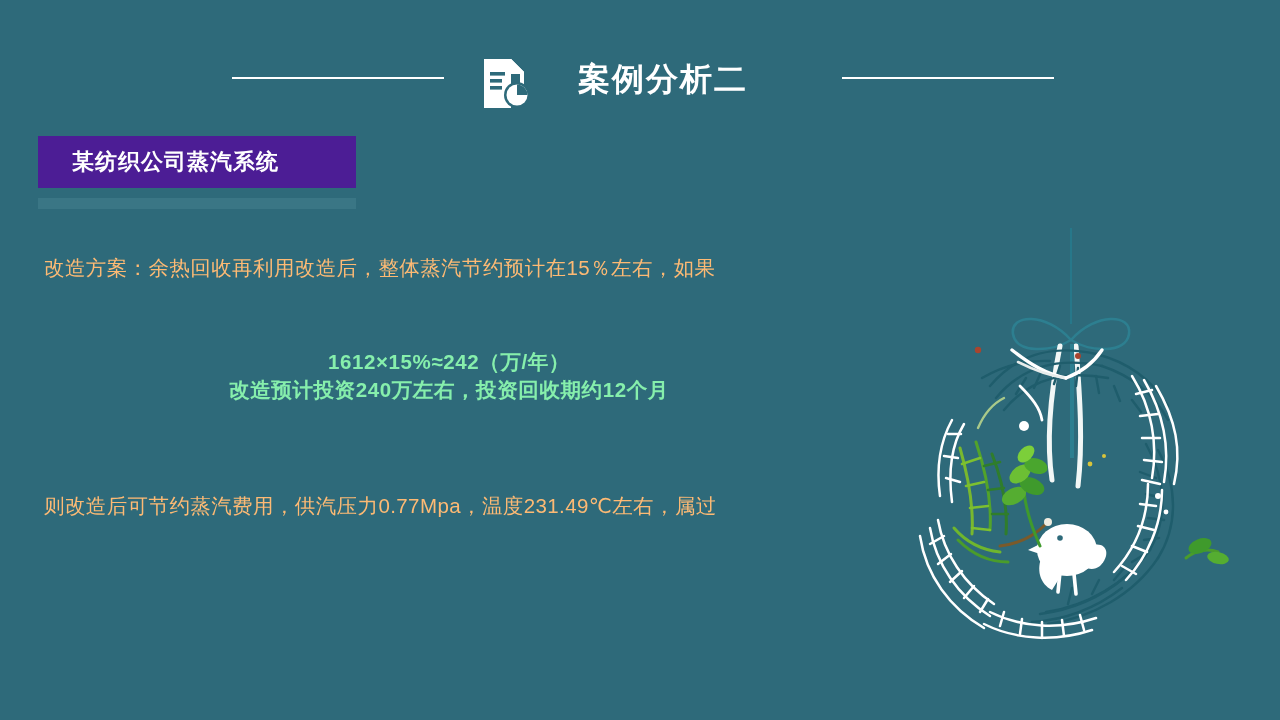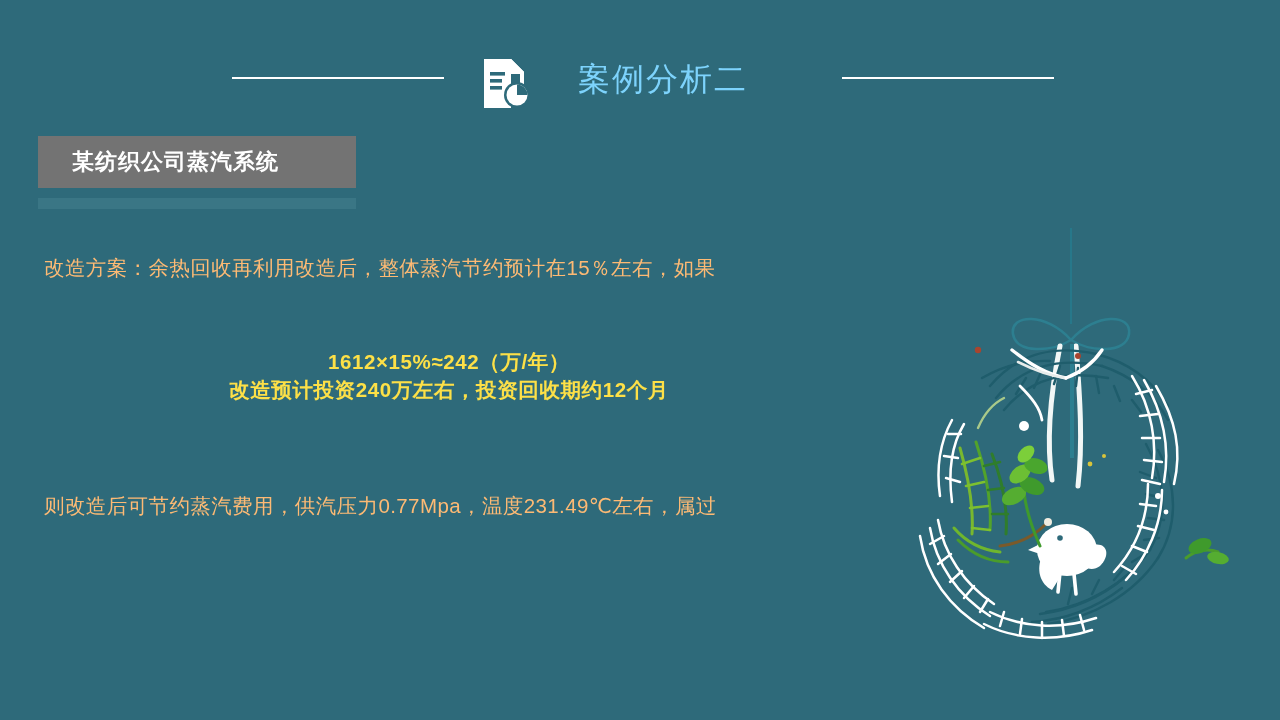--- a/index.html
+++ b/index.html
@@ -38,35 +38,35 @@
     top: 56px;
     width: 54px;
     height: 54px;
   }
   .title-text {
     position: absolute;
     left: 578px;
     top: 55px;
     width: 230px;
     font-size: 32px;
-    font-weight: normal;
-    color: #7dd3fc;
+    font-weight: bold;
+    color: #ffffff;
     letter-spacing: 2px;
     line-height: 48px;
     white-space: nowrap;
   }
 
   
   .banner {
     position: absolute;
     left: 38px;
     top: 136px;
     width: 318px;
     height: 52px;
-    background: #737373;
+    background: #4c1d95;
     display: flex;
     align-items: center;
   }
   .banner-label {
     color: #ffffff;
     font-size: 22px;
     font-weight: bold;
     letter-spacing: 1px;
     padding-left: 34px;
     white-space: nowrap;
@@ -92,21 +92,21 @@
   }
   .para-intro   { top: 248px; }
   .para-specs   { top: 486px; }
   .para-flow    { top: 562px; }
 
   .highlight {
     position: absolute;
     left: 44px;
     width: 810px;
     text-align: center;
-    color: #fde047;
+    color: #86efac;
     font-size: 20.5px;
     font-weight: bold;
     line-height: 40px;
     letter-spacing: 0.6px;
     white-space: nowrap;
   }
   .highlight-formula { top: 342px; }
   .highlight-note    { top: 370px; }
 
   

